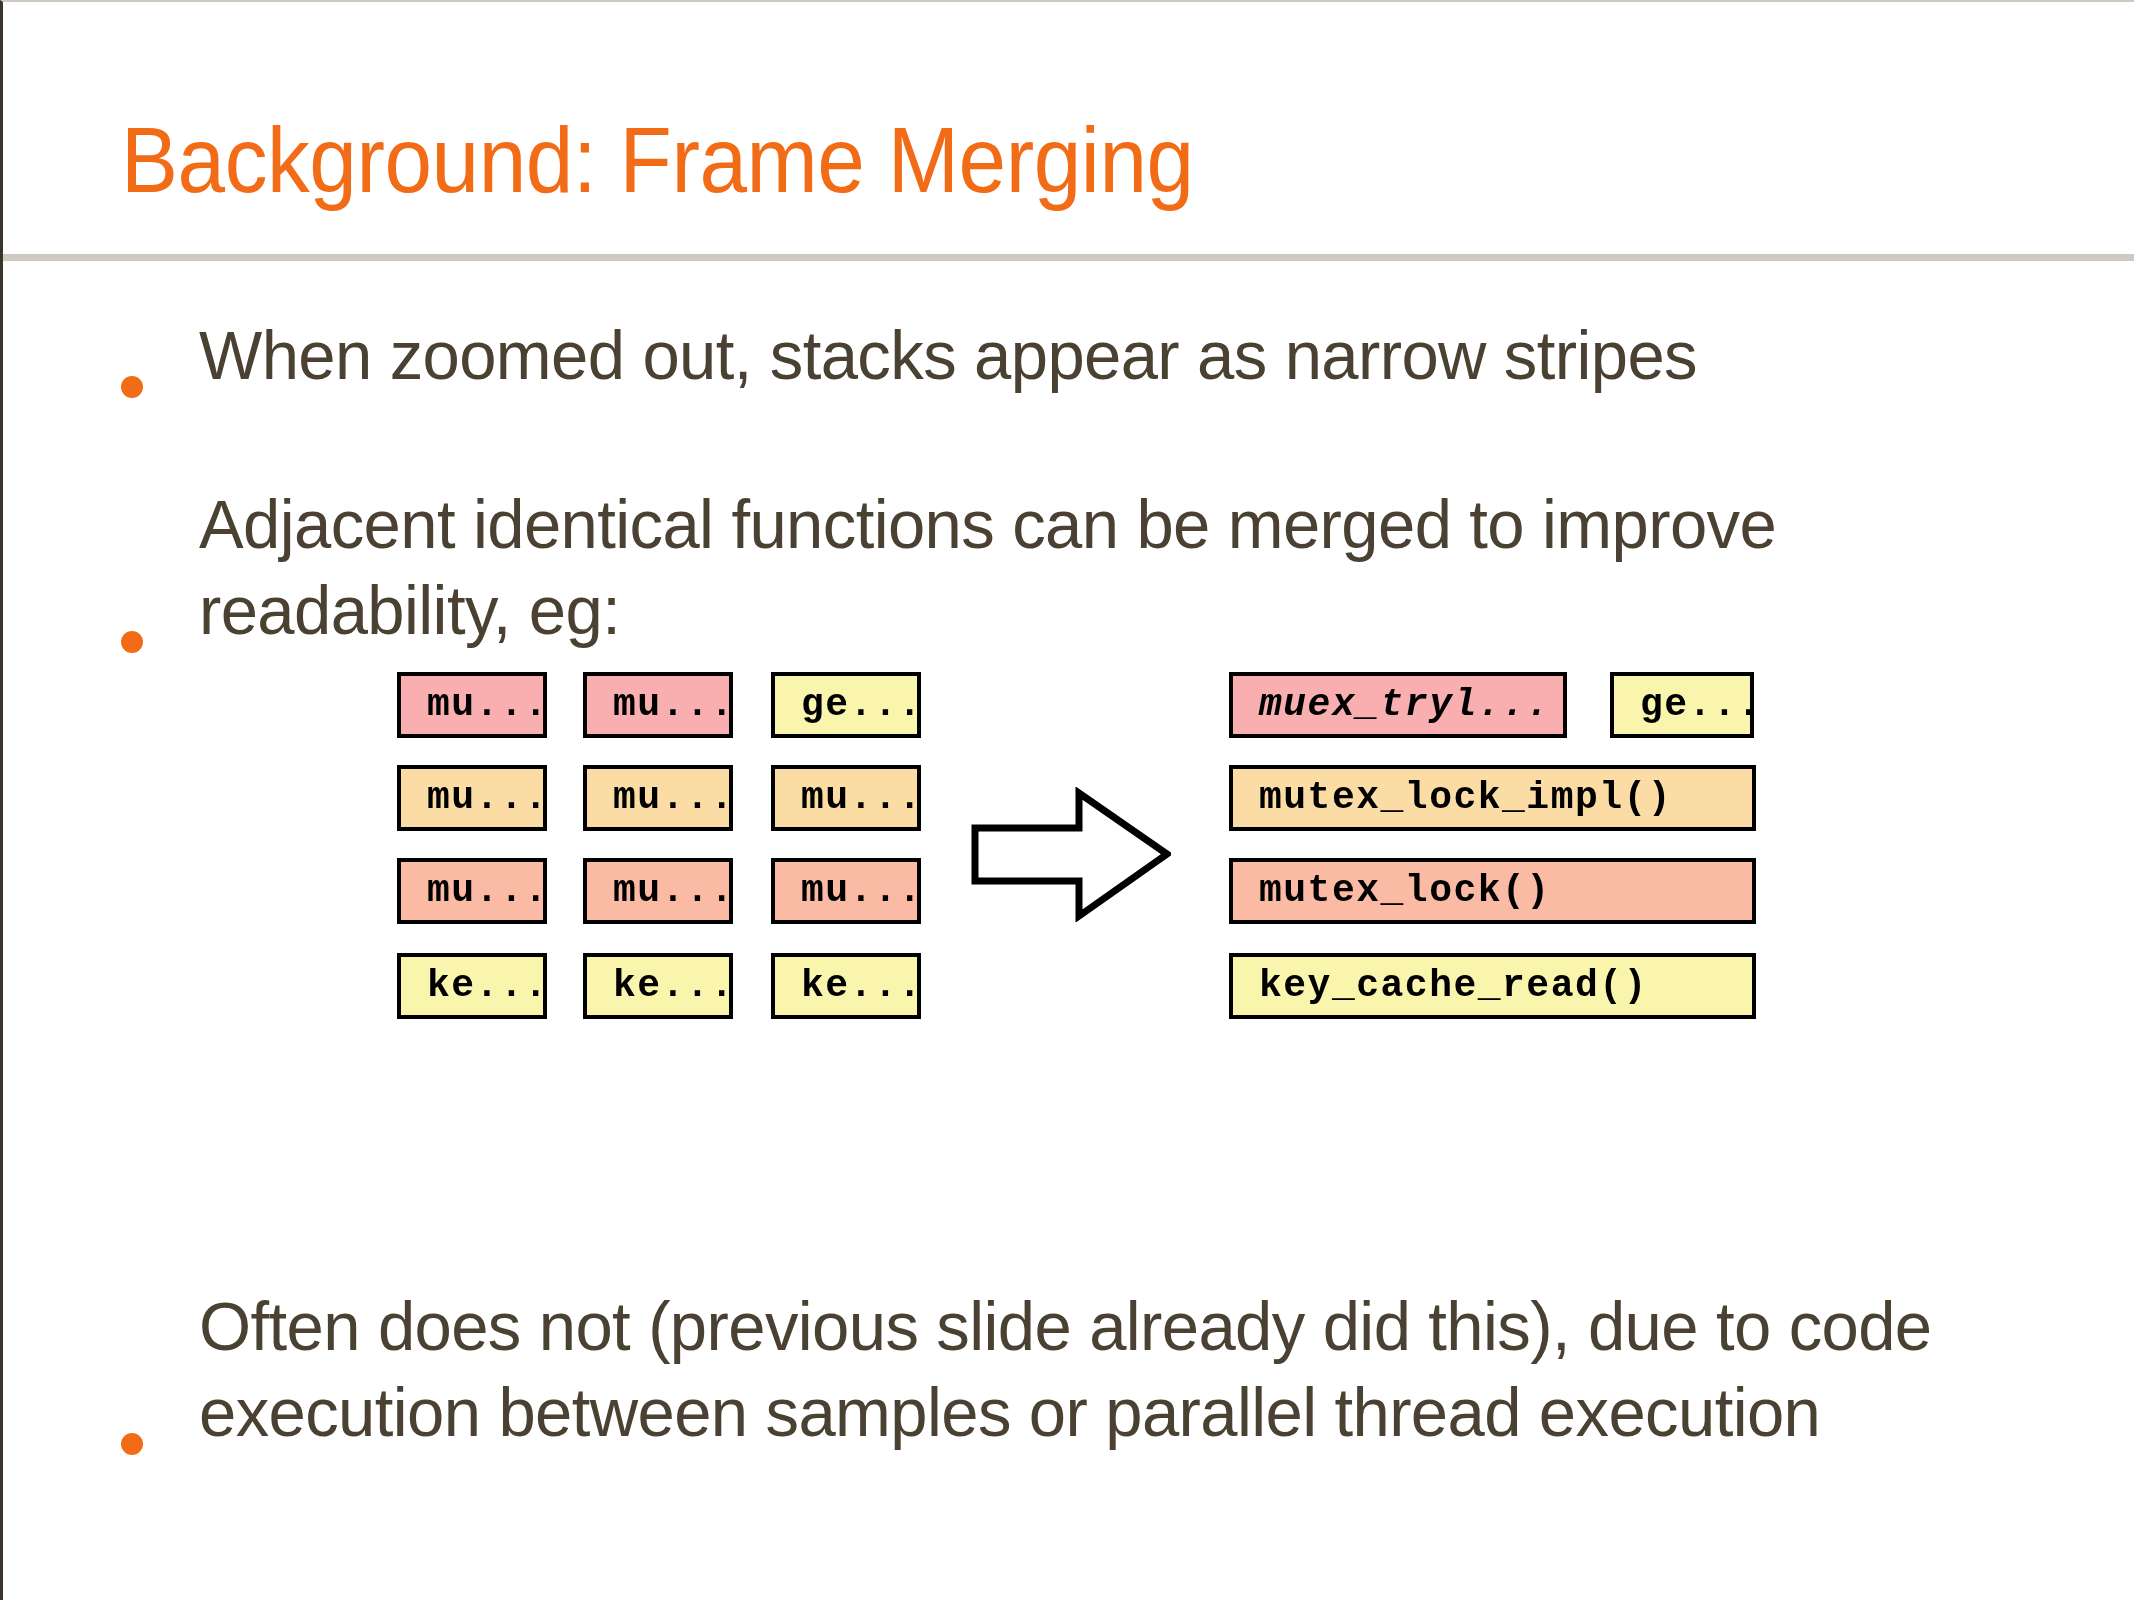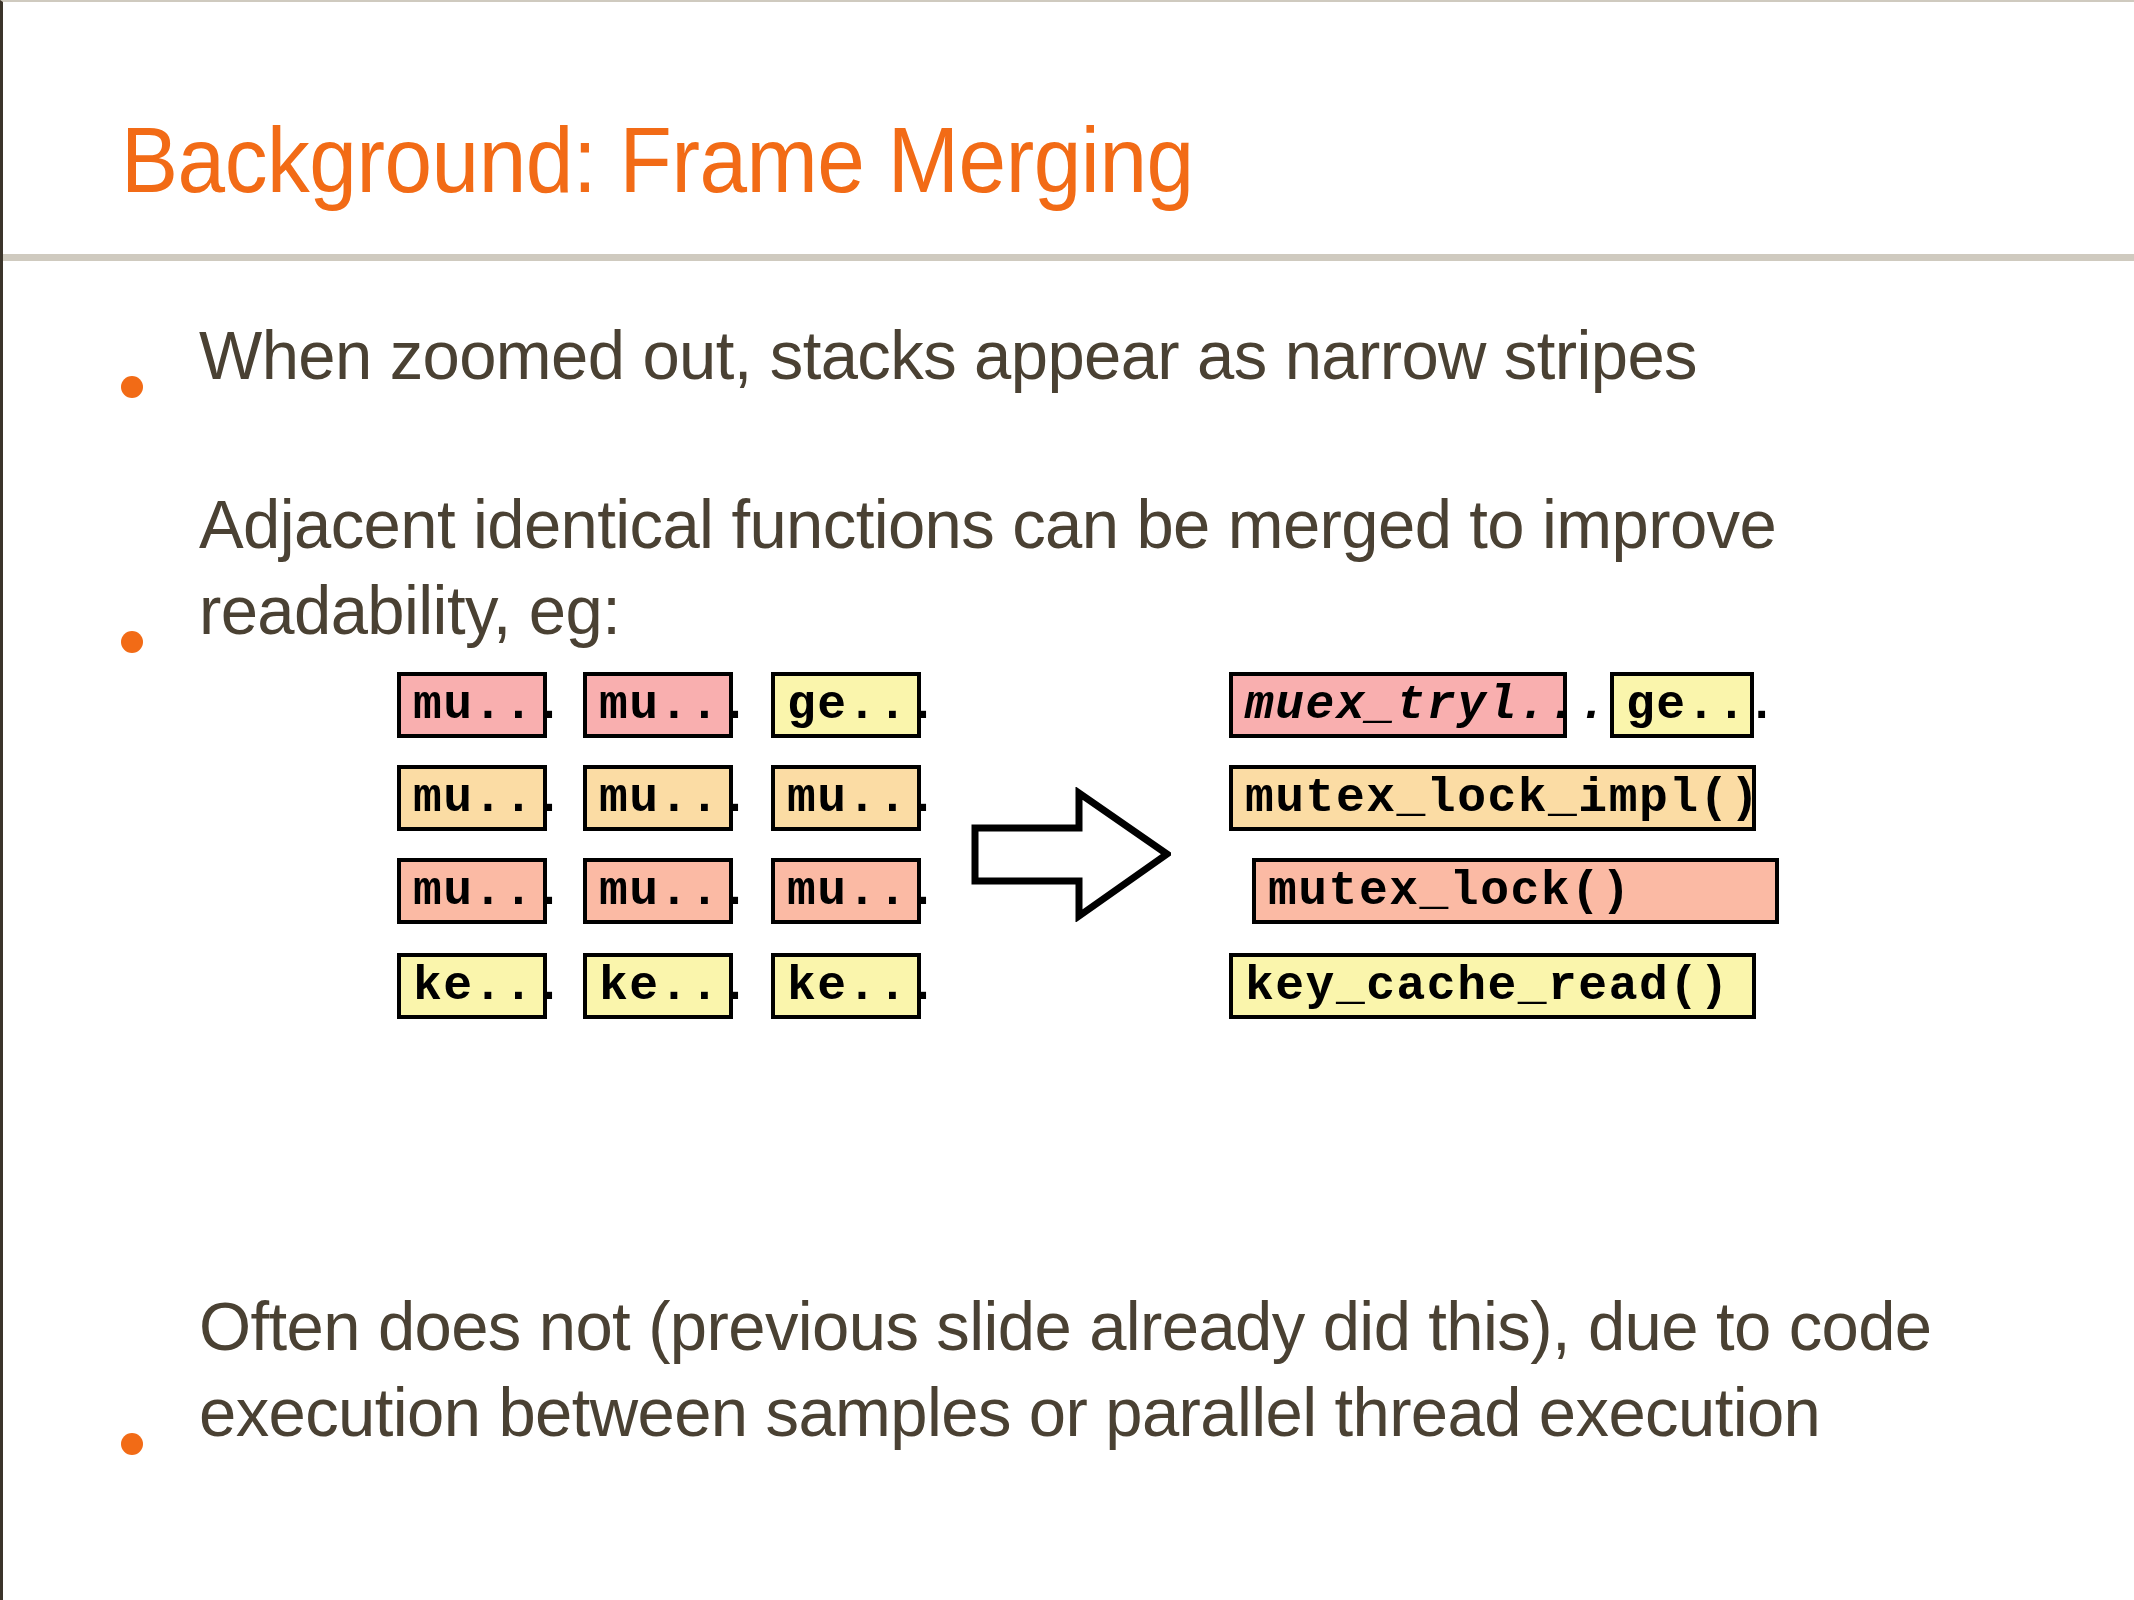--- a/index.html
+++ b/index.html
@@ -92,26 +92,26 @@
     width: 2134px;
     height: 1600px;
     pointer-events: none;
   }
   .frame-box {
     position: absolute;
     box-sizing: border-box;
     border: 4px solid #000000;
     font-family: "Liberation Mono", monospace;
     font-weight: bold;
-    font-size: 48px;
+    font-size: 38px;
     line-height: 1;
     color: #000000;
     display: flex;
     align-items: center;
-    padding-left: 12px;
+    padding-left: 26px;
     letter-spacing: 1.5px;
     pointer-events: auto;
   }
 
   
   .col-0 { left: 394px; }
   .col-1 { left: 580px; }
   .col-2 { left: 768px; }
   .lgrid  { width: 150px; height: 66px; }
 
@@ -175,21 +175,21 @@
     <div class="frame-box lgrid col-2 row-3" style="background:#FAF5AC;">ke...</div>
 
     <svg id="merge-arrow" viewBox="0 0 200 135">
       <polygon points="4,41 108,41 108,6 196,67 108,129 108,94 4,94" fill="#ffffff" stroke="#000000" stroke-width="7" stroke-linejoin="miter"></polygon>
     </svg>
 
     <div class="frame-box rtryl rbox row-0" style="background:#F9AFAF;">muex_tryl...</div>
     <div class="frame-box rge row-0" style="background:#FAF5AC;">ge...</div>
 
     <div class="frame-box rwide rbox row-1" style="background:#FBDCA4;">mutex_lock_impl()</div>
-    <div class="frame-box rwide rbox row-2" style="background:#FBBAA4;margin-left:23px;">mutex_lock()</div>
+    <div class="frame-box rwide rbox row-2" style="background:#FBBAA4;">mutex_lock()</div>
     <div class="frame-box rwide rbox row-3" style="background:#FAF5AC;">key_cache_read()</div>
 
   </div>
 
 
   <div class="bullet-row" id="bullet-4">
     <div class="bullet-dot"></div>
     <div class="bullet-text">Often does not (previous slide already did this), due to code execution between samples or parallel thread execution</div>
   </div>
 

